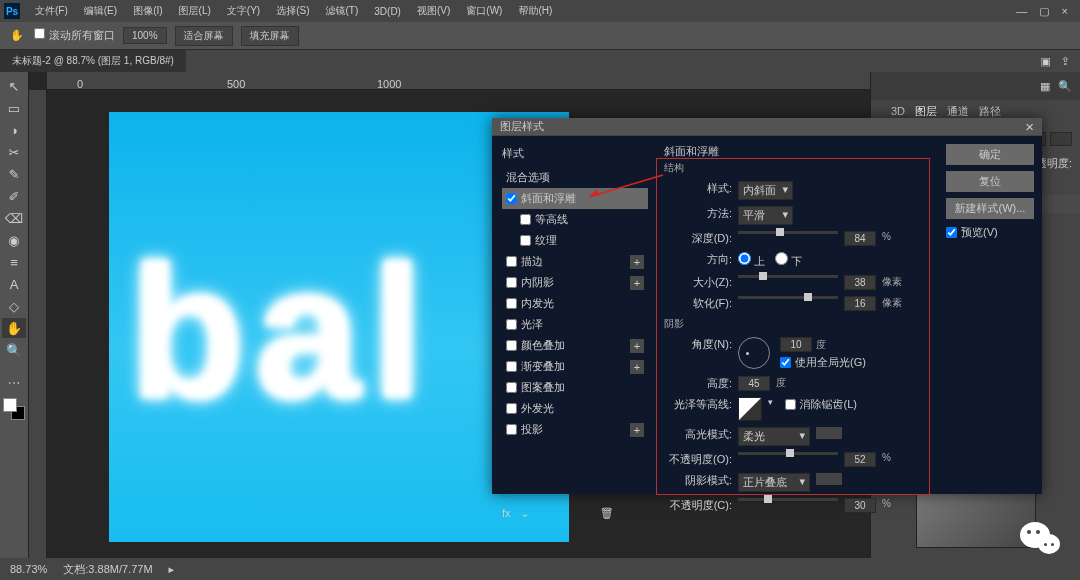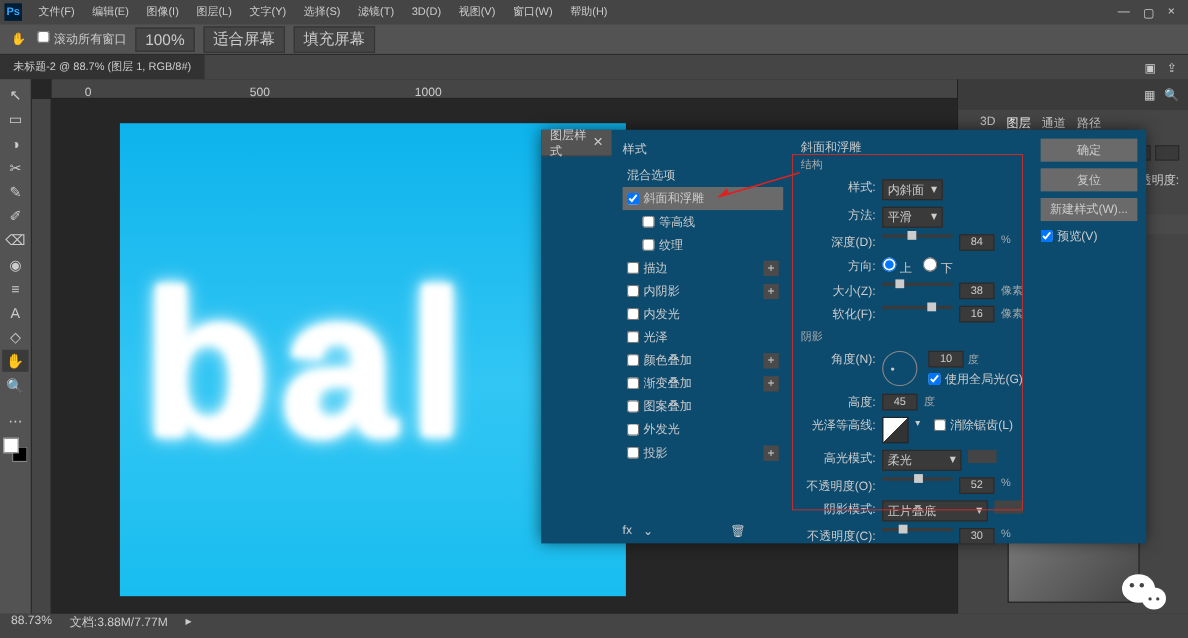--- a/index.html
+++ b/index.html
@@ -5,21 +5,21 @@
 *{margin:0;padding:0;box-sizing:border-box;font-family:"Microsoft YaHei",sans-serif;font-size:11px;color:#ccc;-webkit-user-select:none}
 body{width:1080px;height:580px;background:#323232;overflow:hidden;position:relative}
 .menubar{height:22px;background:#454545;display:flex;align-items:center;padding:0 4px;gap:2px}
 .ps-logo{width:16px;height:16px;background:#001e36;color:#31a8ff;display:flex;align-items:center;justify-content:center;font-weight:bold;font-size:10px;margin-right:6px}
 .menuitem{padding:3px 7px;cursor:pointer;font-size:10px}
 .mbar-right{margin-left:auto;display:flex;gap:12px;padding-right:8px;font-size:13px}
 .optionsbar{height:28px;background:#535353;display:flex;align-items:center;padding:0 8px;gap:8px;border-bottom:1px solid #2a2a2a}
 .hand-icon{width:18px;height:18px;display:flex;align-items:center;justify-content:center}
 .opt-cb{display:flex;gap:4px}
 .opt-cb input{width:11px;height:11px}
-.opt-box{padding:2px 8px;background:#454545;border:1px solid #333;font-size:14px}
+.opt-box{padding:2px 8px;background:#454545;border:1px solid #333;font-size:10px}
 .docrow{height:22px;background:#454545;display:flex;align-items:center}
 .doctab{padding:4px 12px;font-size:10px;background:#323232}
 .docrow-right{margin-left:auto;display:flex;gap:10px;padding-right:10px;font-size:14px}
 .main{display:flex;height:calc(100% - 94px)}
 .toolbox{width:29px;background:#535353;display:flex;flex-direction:column;align-items:center;padding-top:4px;gap:2px;border-right:1px solid #222}
 .tool{width:24px;height:20px;display:flex;align-items:center;justify-content:center;cursor:pointer;font-size:13px}
 .tool.sel{background:#3a3a3a}
 .tool-space{height:8px}
 .swatches{width:22px;height:22px;position:relative;margin-top:4px}
 .sw-fg{position:absolute;width:14px;height:14px;background:#fff;border:1px solid #888;left:0;top:0}
@@ -33,23 +33,23 @@
 .right-panels{width:210px;background:#454545;display:flex;flex-direction:column;border-left:1px solid #222}
 .rp-icons{height:28px;background:#3b3b3b;display:flex;align-items:center;justify-content:flex-end;gap:8px;padding:0 8px;font-size:12px}
 .rp-tabs{height:22px;display:flex;gap:10px;padding-left:20px;align-items:center;font-size:10px;color:#999}
 .rp-tabs .act{color:#fff}
 .rp-block{padding:6px 8px;font-size:10px;color:#aaa}
 .rp-pills{display:flex;gap:4px;justify-content:flex-end;margin-bottom:6px}
 .pill{width:22px;height:14px;background:#3a3a3a;border:1px solid #2a2a2a}
 .rp-row{display:flex;justify-content:space-between;margin-top:4px}
 .rp-sel{background:#3a3a3a;padding:1px 3px;font-size:9px;border:1px solid #2a2a2a}
 .preview-box{width:120px;height:110px;background:#2a2a2a;margin:10px auto;border:1px solid #222;background:linear-gradient(135deg,#888 0%,#444 100%)}
-.statusbar{position:absolute;bottom:0;left:0;right:0;height:22px;background:#454545;display:flex;align-items:flex-start;padding:0 10px;font-size:10px;gap:16px}
-
-.dialog{position:absolute;left:492px;top:118px;width:550px;height:376px;background:#0c4a6e;box-shadow:0 0 14px rgba(0,0,0,.6);display:flex;flex-direction:row}
+.statusbar{position:absolute;bottom:0;left:0;right:0;height:22px;background:#454545;display:flex;align-items:center;padding:0 10px;font-size:10px;gap:16px}
+
+.dialog{position:absolute;left:492px;top:118px;width:550px;height:376px;background:#0f172a;box-shadow:0 0 14px rgba(0,0,0,.6);display:flex;flex-direction:column}
 .dlg-title{height:24px;display:flex;align-items:center;justify-content:space-between;padding:0 8px;background:#535353;border-bottom:1px solid #444}
 .dlg-body{flex:1;display:flex}
 .dlg-left{width:160px;padding:10px 4px 4px 10px;display:flex;flex-direction:column}
 .dlg-left-title{font-size:11px;margin-bottom:6px}
 .dlg-effrow{display:flex;align-items:center;gap:4px;padding:3px 4px;position:relative;font-size:10.5px}
 .dlg-effrow input{width:11px;height:11px}
 .dlg-effrow.sel{background:#6a6a6a}
 .dlg-effrow .plus{margin-left:auto;width:14px;height:14px;display:flex;align-items:center;justify-content:center;background:#4a4a4a;font-size:11px}
 .dlg-center{flex:1;padding:8px 8px 6px 12px;position:relative}
 .dlg-center-title{font-size:11px;margin-bottom:2px}
@@ -381,21 +381,21 @@
       <div class="dc-row">
           <span class="dc-lbl">不透明度(O):</span>
           <div class="dc-slider">
             <i style="left:52%"></i>
           </div>
           <span class="dc-inp">52</span>
           <span class="dc-unit">%</span>
         </div>
       <div class="dc-row">
           <span class="dc-lbl">阴影模式:</span>
-          <span class="dc-sel" style="width:96px">
+          <span class="dc-sel" style="width:72px">
             <span>正片叠底</span>
             <span>▾</span>
           </span>
           <div class="dc-swatch"></div>
         </div>
       <div class="dc-row">
           <span class="dc-lbl">不透明度(C):</span>
           <div class="dc-slider">
             <i style="left:30%"></i>
           </div>

